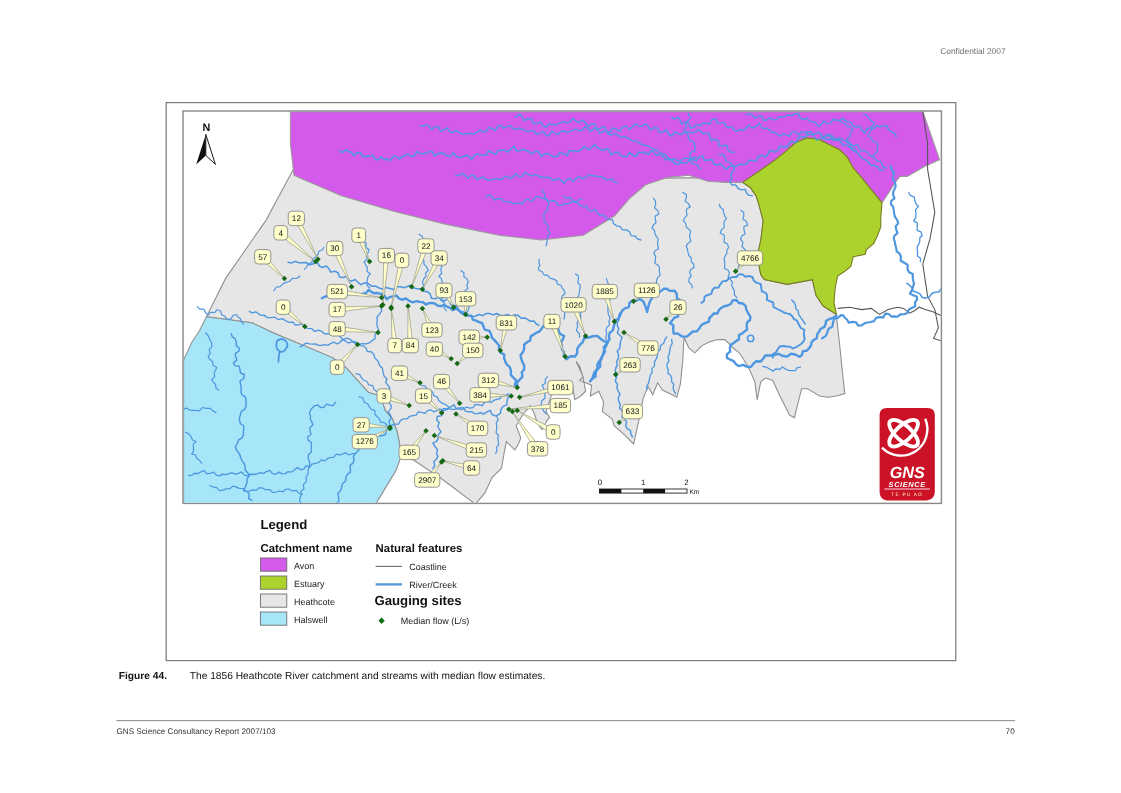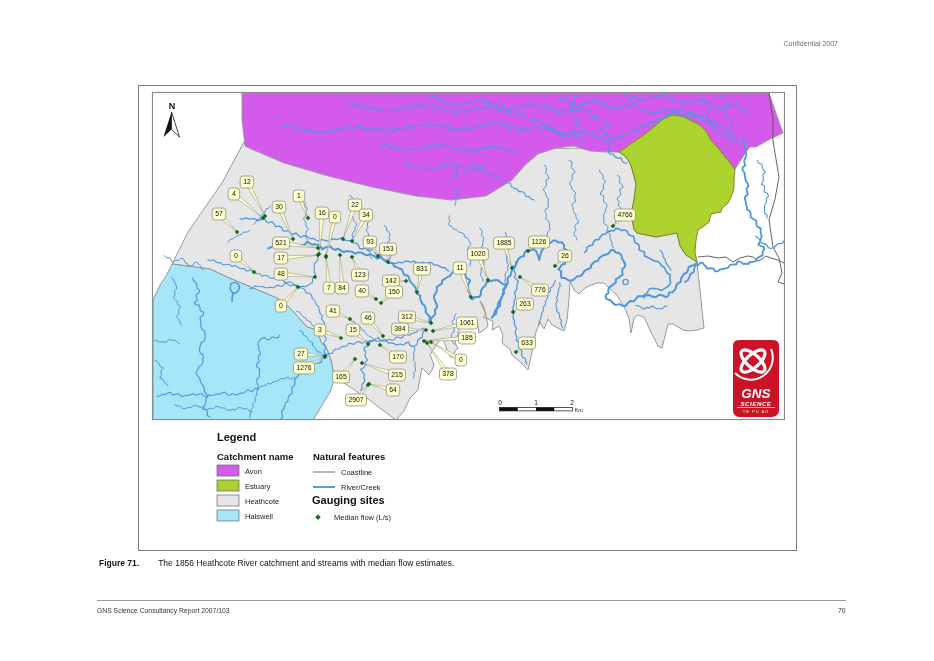--- a/index.html
+++ b/index.html
@@ -462,19 +462,19 @@
 
 <line x1="313" y1="487" x2="335" y2="487" stroke="#5B9BD5" stroke-width="2"></line>
 <text x="341" y="490" font-size="7.5" fill="#222">River/Creek</text>
 
 <text x="312" y="504" font-size="11" font-weight="bold" fill="#111">Gauging sites</text>
 
 <path d="M318,514.5 l2.7,2.7 l-2.7,2.7 l-2.7,-2.7 z" fill="#157015"></path>
 <text x="334" y="520" font-size="7.5" fill="#222">Median flow (L/s)</text>
 </svg>
 
-<div class="cap"><b>Figure 71.</b>The 1856 Heathcote River catchment and streams with median flow estimates.</div>
+<div class="cap"><b>Figure 44.</b>The 1856 Heathcote River catchment and streams with median flow estimates.</div>
 
 <div class="footline"></div>
 
 <div class="f1">GNS Science Consultancy Report 2007/103</div>
 
 <div class="f2">70</div>
 
 </body></html>

